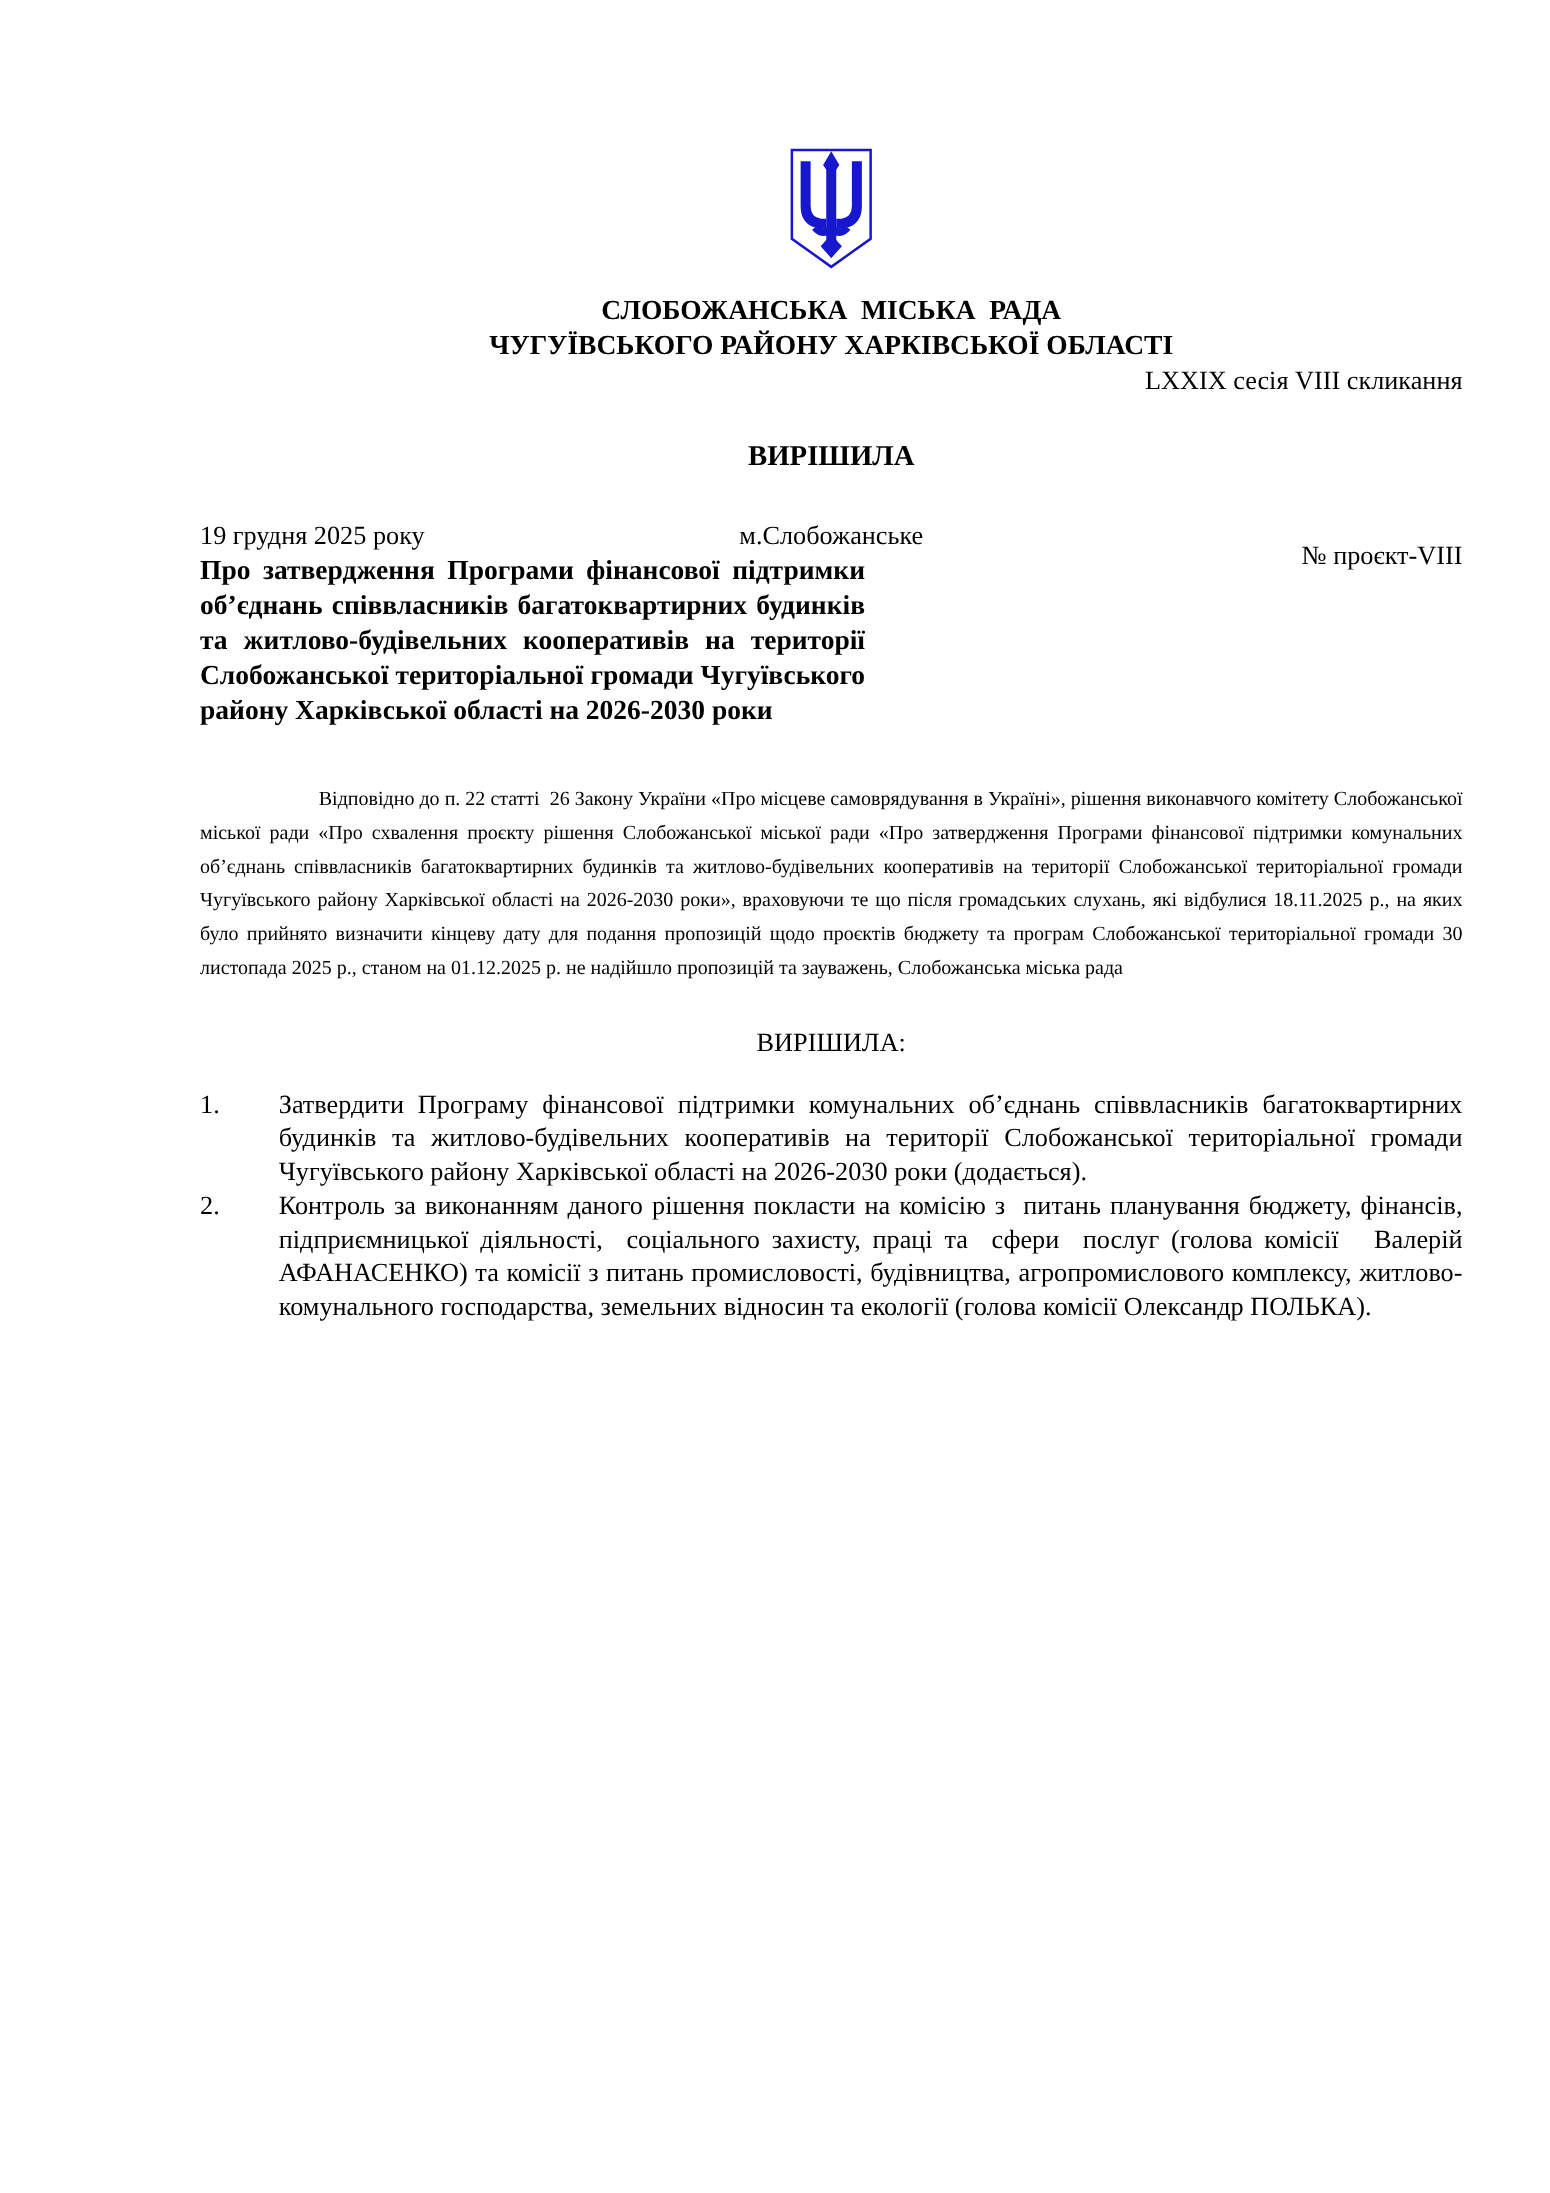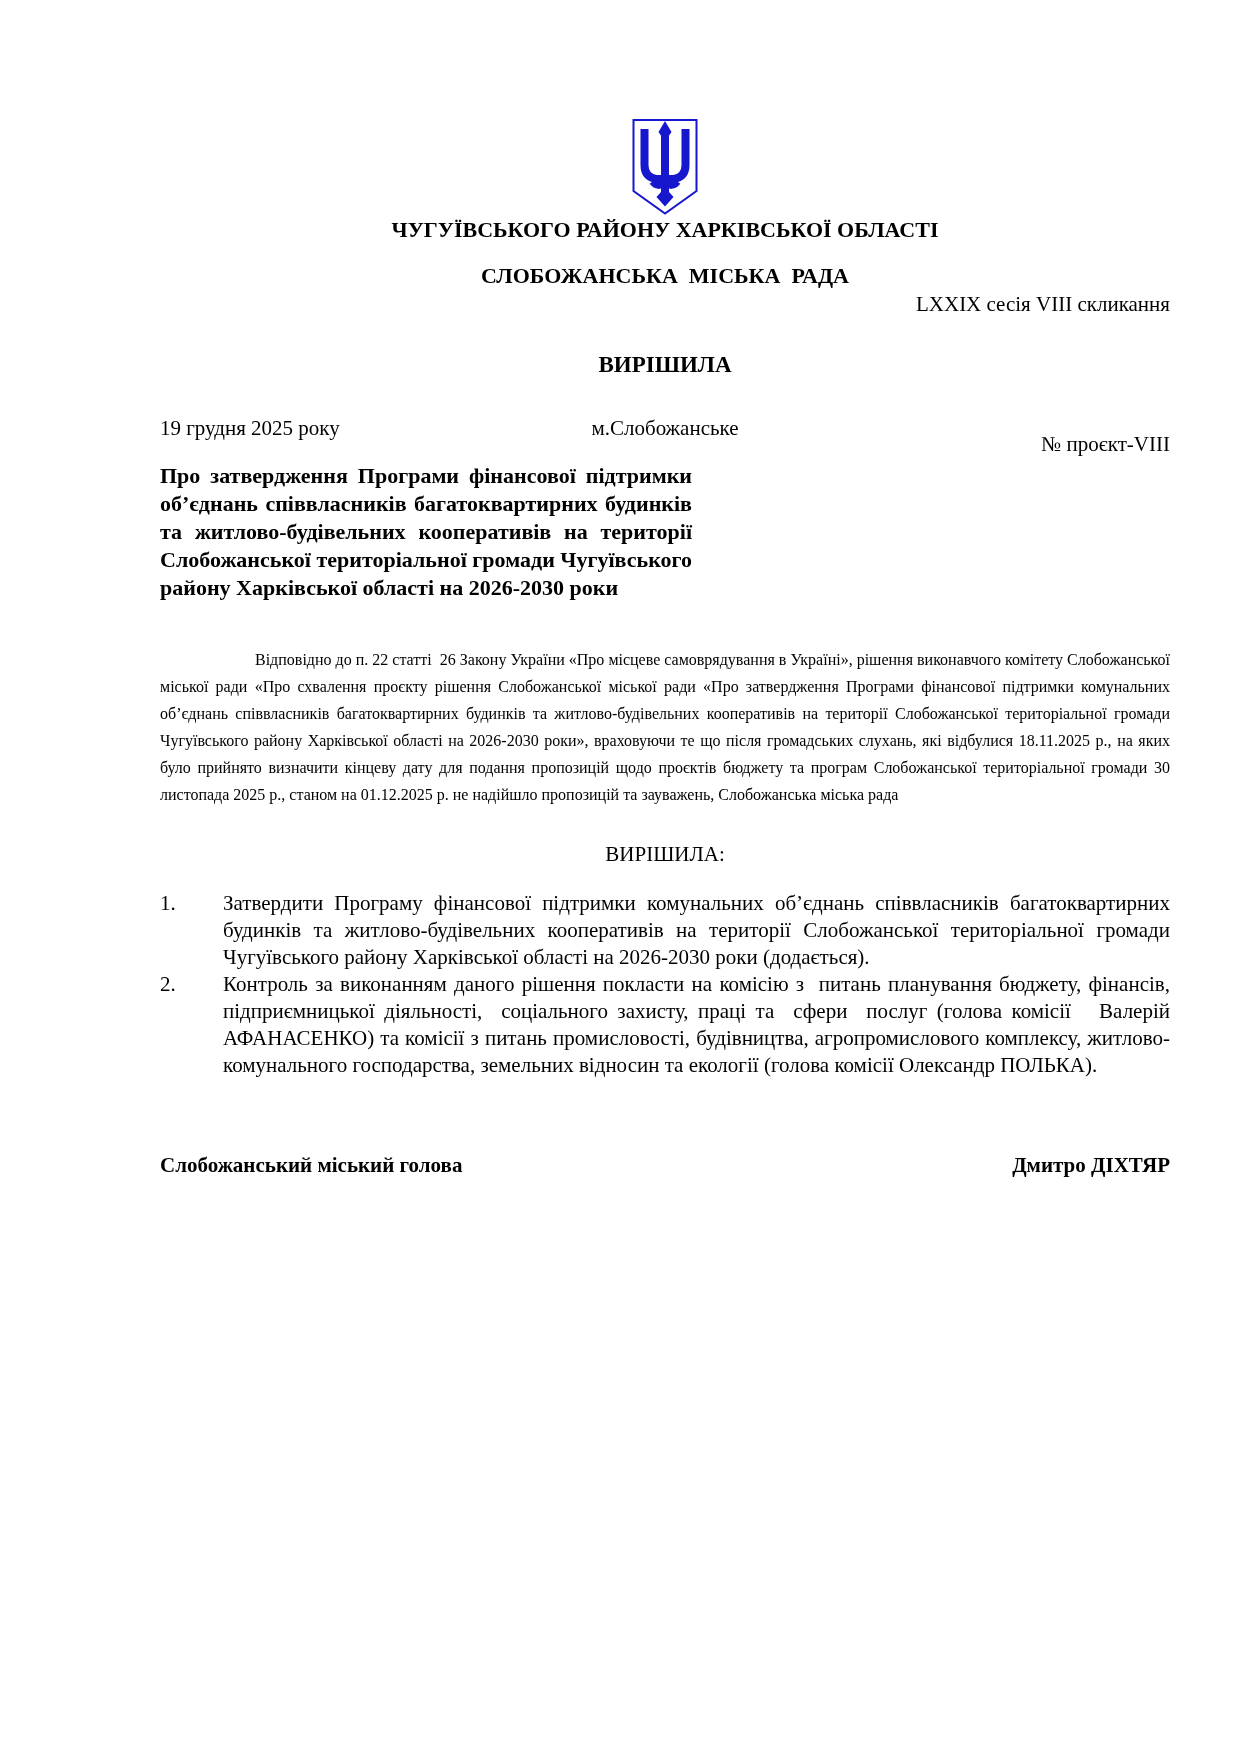--- a/index.html
+++ b/index.html
@@ -48,21 +48,20 @@
     position: relative;
     margin-top: 35px;
     height: 28px;
     font-size: 21px;
     line-height: 28px;
   }
   .meta-row .meta-date { position: absolute; left: 0; top: 0; white-space: pre; }
   .meta-row .meta-place { position: absolute; left: 50%; transform: translateX(-50%); top: 0; white-space: pre; }
   .meta-row .meta-number { position: absolute; right: 0; top: 16px; white-space: pre; }
   .subject {
-    margin-top: 20px;
     width: 532px;
     font-size: 22px;
     line-height: 28px;
     font-weight: bold;
     text-align: justify;
     white-space: pre-wrap;
   }
   .preamble {
     margin-top: 44px;
     font-size: 16px;
@@ -119,22 +118,22 @@
           <path d="M54.5 11 V47 Q54.5 59 43 61 H38" stroke-width="8"></path>
           <path d="M34 14 V82" stroke-width="8"></path>
           <path d="M21 64 Q27 71.5 34 64.5" stroke-width="6"></path>
           <path d="M47 64 Q41 71.5 34 64.5" stroke-width="6"></path>
         </g>
         <path d="M34 3 L40.5 14 L34 23.5 L27.5 14 Z" fill="#1717CE"></path>
         <path d="M34 69.5 L42.5 79 L34 88.5 L25.5 79 Z" fill="#1717CE"></path>
       </svg>
     </div>
 
+    <div class="org-line first">СЛОБОЖАНСЬКА  МІСЬКА  РАДА</div>
     <div class="org-line">ЧУГУЇВСЬКОГО РАЙОНУ ХАРКІВСЬКОЇ ОБЛАСТІ</div>
-    <div class="org-line first">СЛОБОЖАНСЬКА  МІСЬКА  РАДА</div>
     <div class="session-line">LXXIX сесія VIII скликання</div>
 
     <div class="doc-type">ВИРІШИЛА</div>
 
     <div class="meta-row">
       <span class="meta-date">19 грудня 2025 року</span>
       <span class="meta-place">м.Слобожанське</span>
       <span class="meta-number">№ проєкт-VIII</span>
     </div>
 
@@ -148,19 +147,15 @@
       <div class="item">
         <span class="item-number">1.</span>
         <span class="item-text">Затвердити Програму фінансової підтримки комунальних об’єднань співвласників багатоквартирних будинків та житлово-будівельних кооперативів на території Слобожанської територіальної громади Чугуївського району Харківської області на 2026-2030 роки (додається).</span>
       </div>
       <div class="item">
         <span class="item-number">2.</span>
         <span class="item-text">Контроль за виконанням даного рішення покласти на комісію з  питань планування бюджету, фінансів, підприємницької діяльності,  соціального захисту, праці та  сфери  послуг (голова комісії   Валерій АФАНАСЕНКО) та комісії з питань промисловості, будівництва, агропромислового комплексу, житлово-комунального господарства, земельних відносин та екології (голова комісії Олександр ПОЛЬКА).</span>
       </div>
     </div>
 
-    <div class="signature-row">
-      <span>Слобожанський міський голова</span>
-      <span>Дмитро ДІХТЯР</span>
-    </div>
 
   </div>
 </div>
 
 </body></html>

